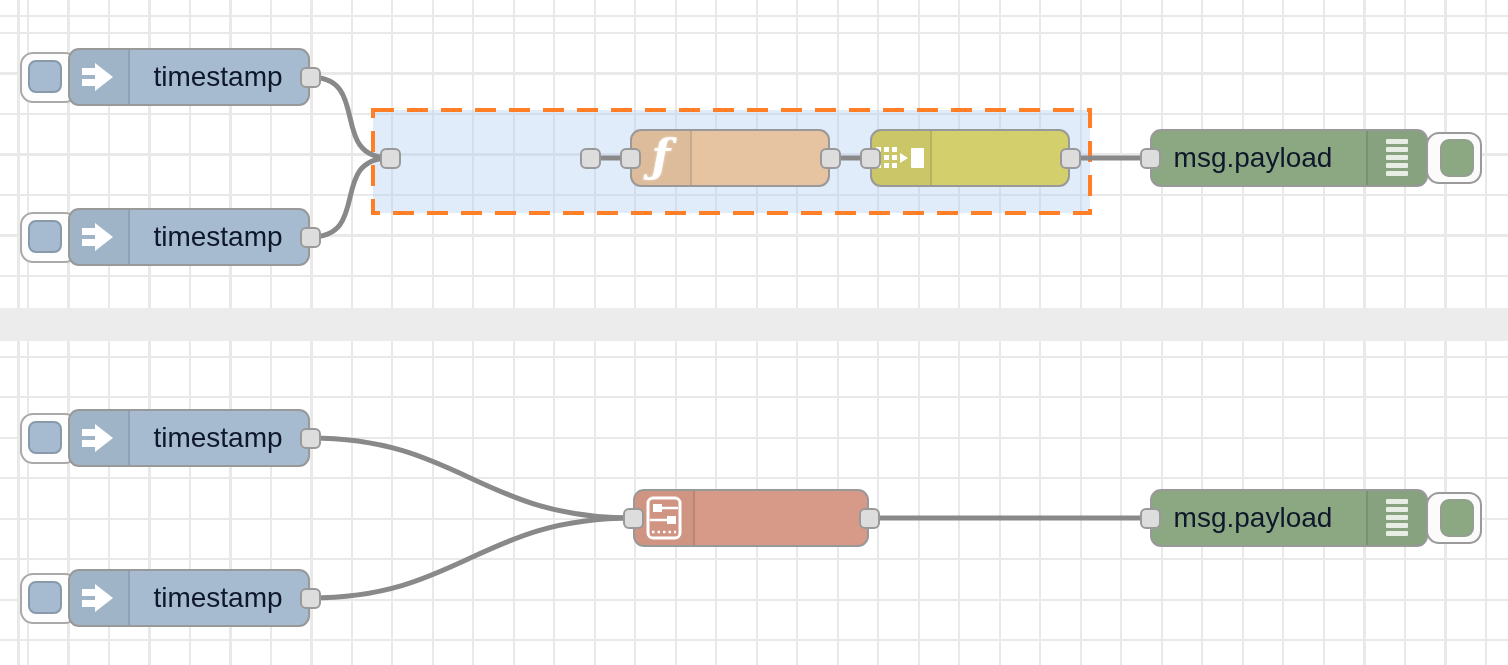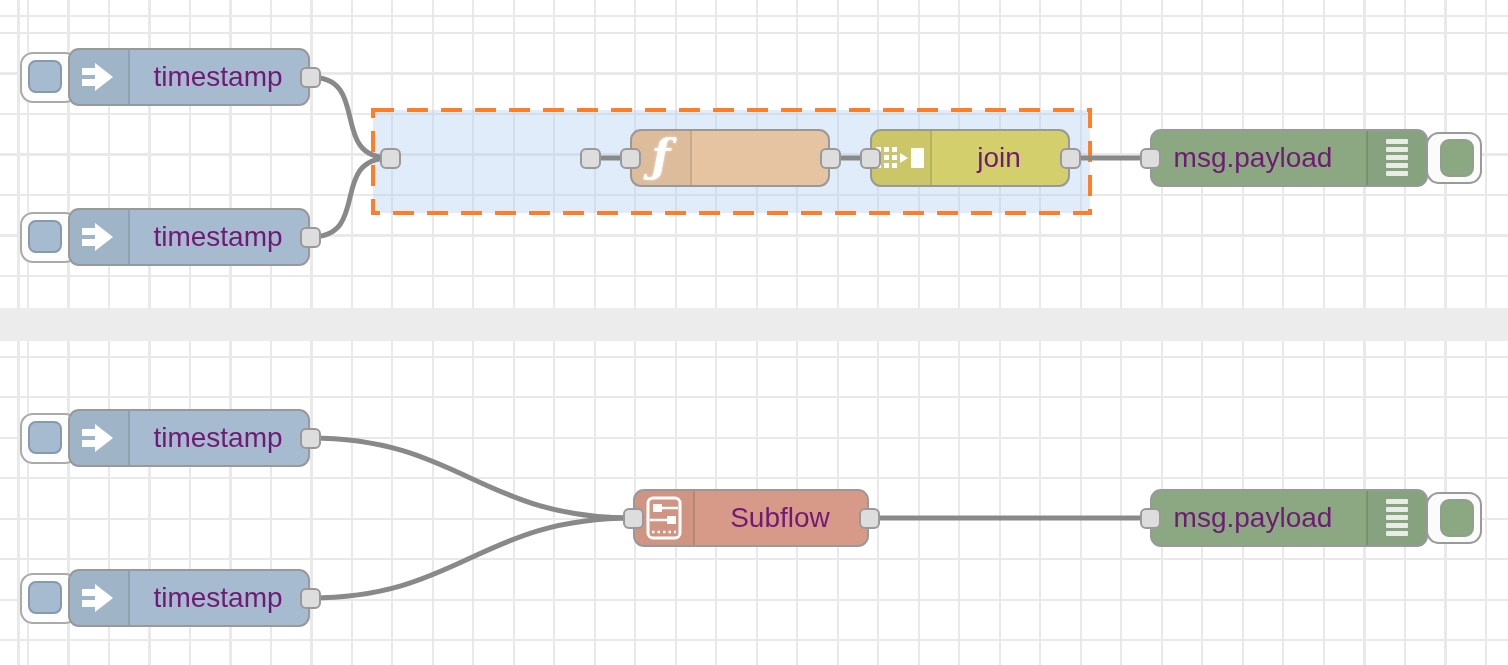--- a/index.html
+++ b/index.html
@@ -29,21 +29,21 @@
     display:flex;align-items:center;justify-content:center;
   }
   .node .icon-area.right{
     left:auto;right:0;border-right:none;
     border-left:2px solid rgba(0,0,0,0.10);
     border-radius:0 9px 9px 0;
   }
   .node .lbl{
     position:absolute;top:0;left:58px;right:0;height:100%;
     display:flex;align-items:center;justify-content:center;
-    font-size:28px;color:#701a75;white-space:nowrap;
+    font-size:28px;color:#0f172a;white-space:nowrap;
   }
   .node .lbl.left{left:0;right:72px;}
   .c-inject{background:#a6bbcf;}
   .c-splitjoin{background:#d3cf6d;}
   .c-function{background:#e6c3a1;}
   .c-debug{background:#8ba883;}
   .c-subflow{background:#d89a88;}
 
   .port{
     position:absolute;width:21px;height:21px;box-sizing:border-box;
@@ -142,21 +142,20 @@
         <rect x="0" y="13" width="5" height="5"></rect>
           <rect x="8" y="13" width="5" height="5"></rect>
           <rect x="16" y="13" width="5" height="5"></rect>
         <rect x="0" y="21" width="5" height="5"></rect>
           <rect x="8" y="21" width="5" height="5"></rect>
           <rect x="16" y="21" width="5" height="5"></rect>
         <polygon points="24,11 32,16 24,21"></polygon>
         <rect x="35" y="6" width="13" height="20" rx="1"></rect>
       </svg>
     </div>
-    <span class="lbl">join</span>
   </div>
   <div class="port" style="left:860px;top:148px"></div>
   <div class="port" style="left:1060px;top:148px"></div>
 
   <div class="dbg-btn" style="left:1426px;top:132px">
       <div class="inner"></div>
     </div>
   <div class="node c-debug" style="left:1150px;top:129px;width:278px">
     <div class="icon-area right">
       <svg class="icon-svg" width="22" height="40" viewBox="0 0 22 40" fill="rgba(255,255,255,0.8)">
@@ -205,21 +204,20 @@
     <div class="icon-area">
       <svg class="icon-svg" width="36" height="44" viewBox="0 0 36 44" fill="none" stroke="#fff">
         <rect x="2" y="2" width="32" height="40" rx="5" stroke-width="3"></rect>
         <rect x="7" y="8" width="9" height="8" fill="#fff" stroke="none"></rect>
         <line x1="16" y1="12" x2="32" y2="12" stroke-width="2.5"></line>
         <line x1="4" y1="24" x2="21" y2="24" stroke-width="2.5"></line>
         <rect x="21" y="20" width="9" height="8" fill="#fff" stroke="none"></rect>
         <line x1="6" y1="36" x2="30" y2="36" stroke-width="2.5" stroke-dasharray="2.5 3"></line>
       </svg>
     </div>
-    <span class="lbl">Subflow</span>
   </div>
   <div class="port" style="left:623px;top:508px"></div>
   <div class="port" style="left:859px;top:508px"></div>
 
   <div class="dbg-btn" style="left:1426px;top:492px">
       <div class="inner"></div>
     </div>
   <div class="node c-debug" style="left:1150px;top:489px;width:278px">
     <div class="icon-area right">
       <svg class="icon-svg" width="22" height="40" viewBox="0 0 22 40" fill="rgba(255,255,255,0.8)">

